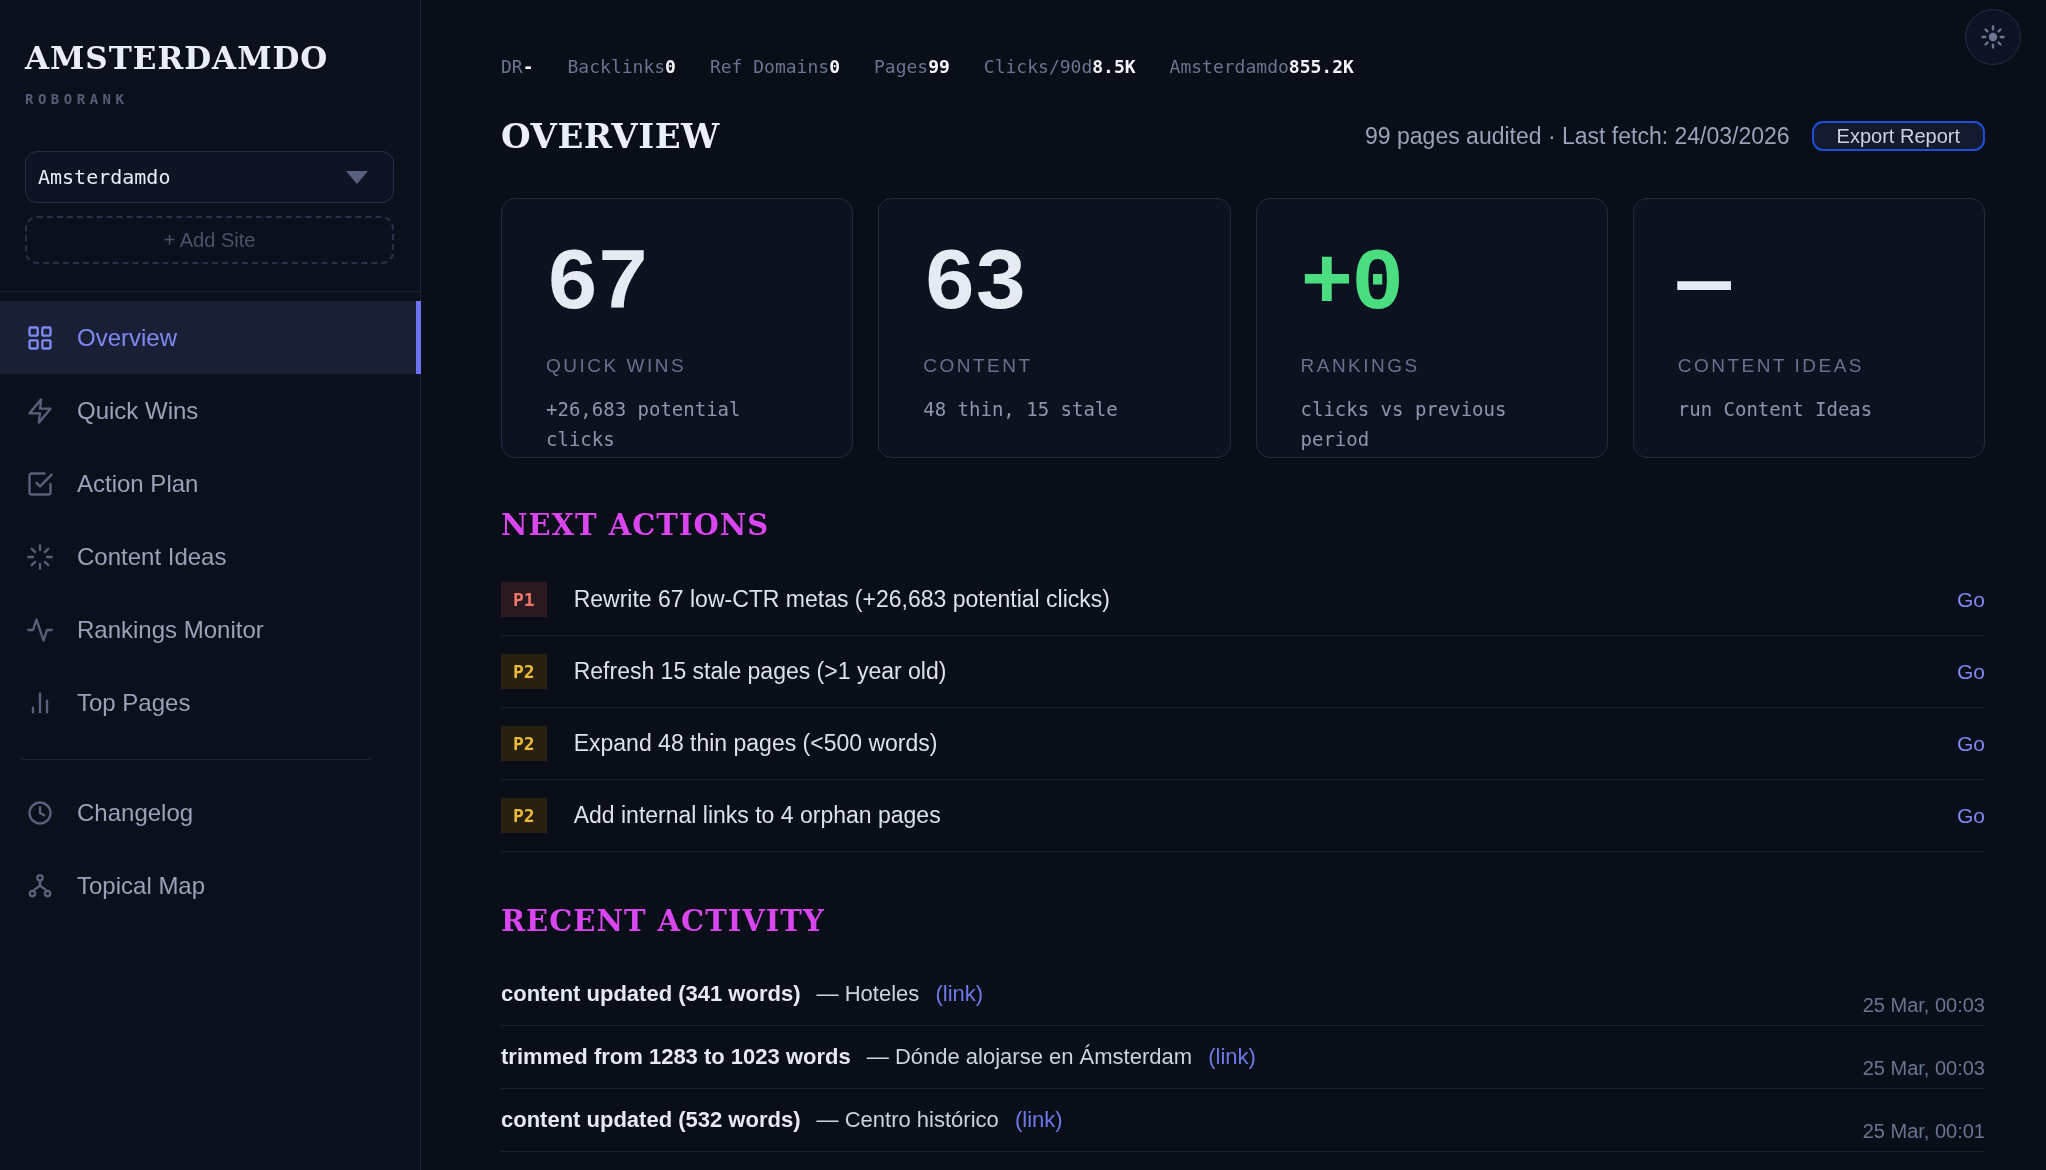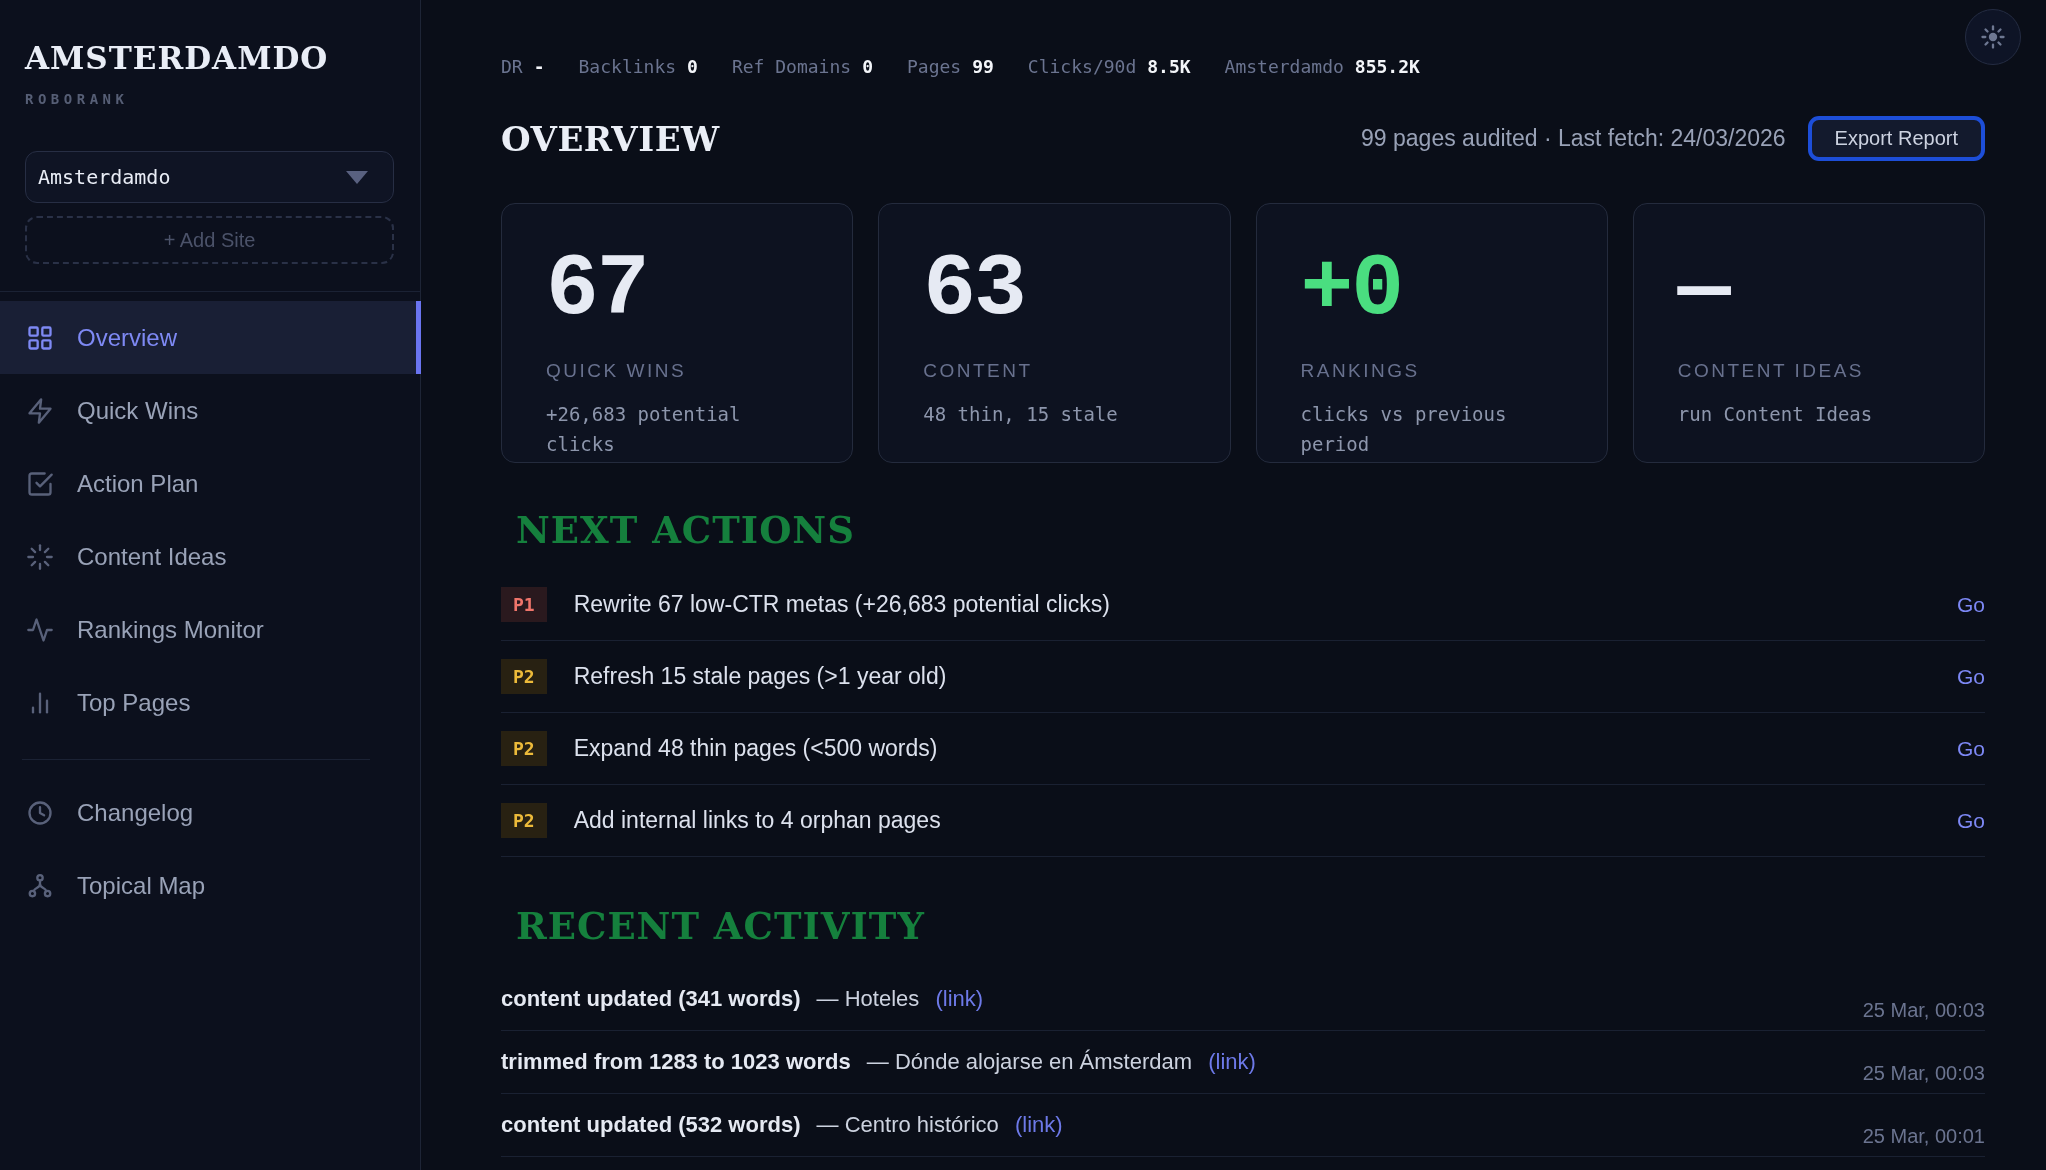--- a/index.html
+++ b/index.html
@@ -61,35 +61,35 @@
   .nav-item.active::after {
     content: ""; position: absolute; right: -1px; top: 0; bottom: 0;
     width: 5px; background: #6a74f0;
   }
   
   .main { flex: 1; padding: 0 61px 0 80px; }
   .statbar {
     margin-top: 56px; display: flex; gap: 34px; align-items: baseline;
     font-family: "DejaVu Sans Mono", monospace; font-size: 18px;
   }
-  .stat { display: flex; gap: 11px; align-items: flex-end; }
+  .stat { display: flex; align-items: flex-end; }
   .stat-label { color: #6b7490; }
   .stat-value { color: #f3f5f9; font-weight: 700; }
   .page-head {
     margin-top: 39px; display: flex; align-items: center; justify-content: space-between;
   }
   .page-title {
     font-family: "DejaVu Serif", serif; font-weight: 700;
     font-size: 34px; letter-spacing: 0.5px; color: #eaeef6;
   }
   .head-right { display: flex; align-items: center; gap: 22px; }
   .meta { font-size: 23px; color: #99a2b7; }
   .export-btn {
-    height: 45px; padding: 0 23px; border-radius: 11px;
-    border: 4px solid #1d4ed8; background: #131a2d; color: #ccd2e0;
+    height: 30px; padding: 0 23px; border-radius: 11px;
+    border: 2px solid #1d4ed8; background: #131a2d; color: #ccd2e0;
     font-size: 20px; font-family: "Liberation Sans", sans-serif; cursor: pointer;
   }
   .cards { margin-top: 42px; display: grid; grid-template-columns: repeat(4, 1fr); gap: 25px; }
   .card {
     height: 260px; background: #0d1220; border: 1px solid #242b3d;
     border-radius: 14px; padding: 30px 44px;
   }
   .card-value {
     margin-top: 12px; font-family: Liberation Mono, monospace;
     font-size: 88px; font-weight: 600; line-height: 1; letter-spacing: -2px;
@@ -98,21 +98,21 @@
   .card-label {
     margin-top: 26px; font-size: 19px; letter-spacing: 2.5px;
     color: #68718e; font-weight: 500;
   }
   .card-sub {
     margin-top: 17px; font-family: "DejaVu Sans Mono", monospace;
     font-size: 19px; line-height: 1.6; color: #8d96ac; max-width: 266px;
   }
   .sec-head {
     font-family: "DejaVu Serif", serif; font-weight: 700;
-    font-size: 37px; letter-spacing: 1px; color: #15803d; line-height: 34px; margin-left: 15px;
+    font-size: 29px; letter-spacing: 1px; color: #d946ef; line-height: 34px;
   }
   .sec-head.actions-head { margin-top: 50px; }
   .sec-head.activity-head { margin-top: 52px; }
   .actions { margin-top: 22px; }
   .action-row {
     height: 72px; display: flex; align-items: center;
     border-bottom: 1px solid #1a2132;
   }
   .badge {
     font-family: "DejaVu Sans Mono", monospace; font-size: 18px; font-weight: 700;

